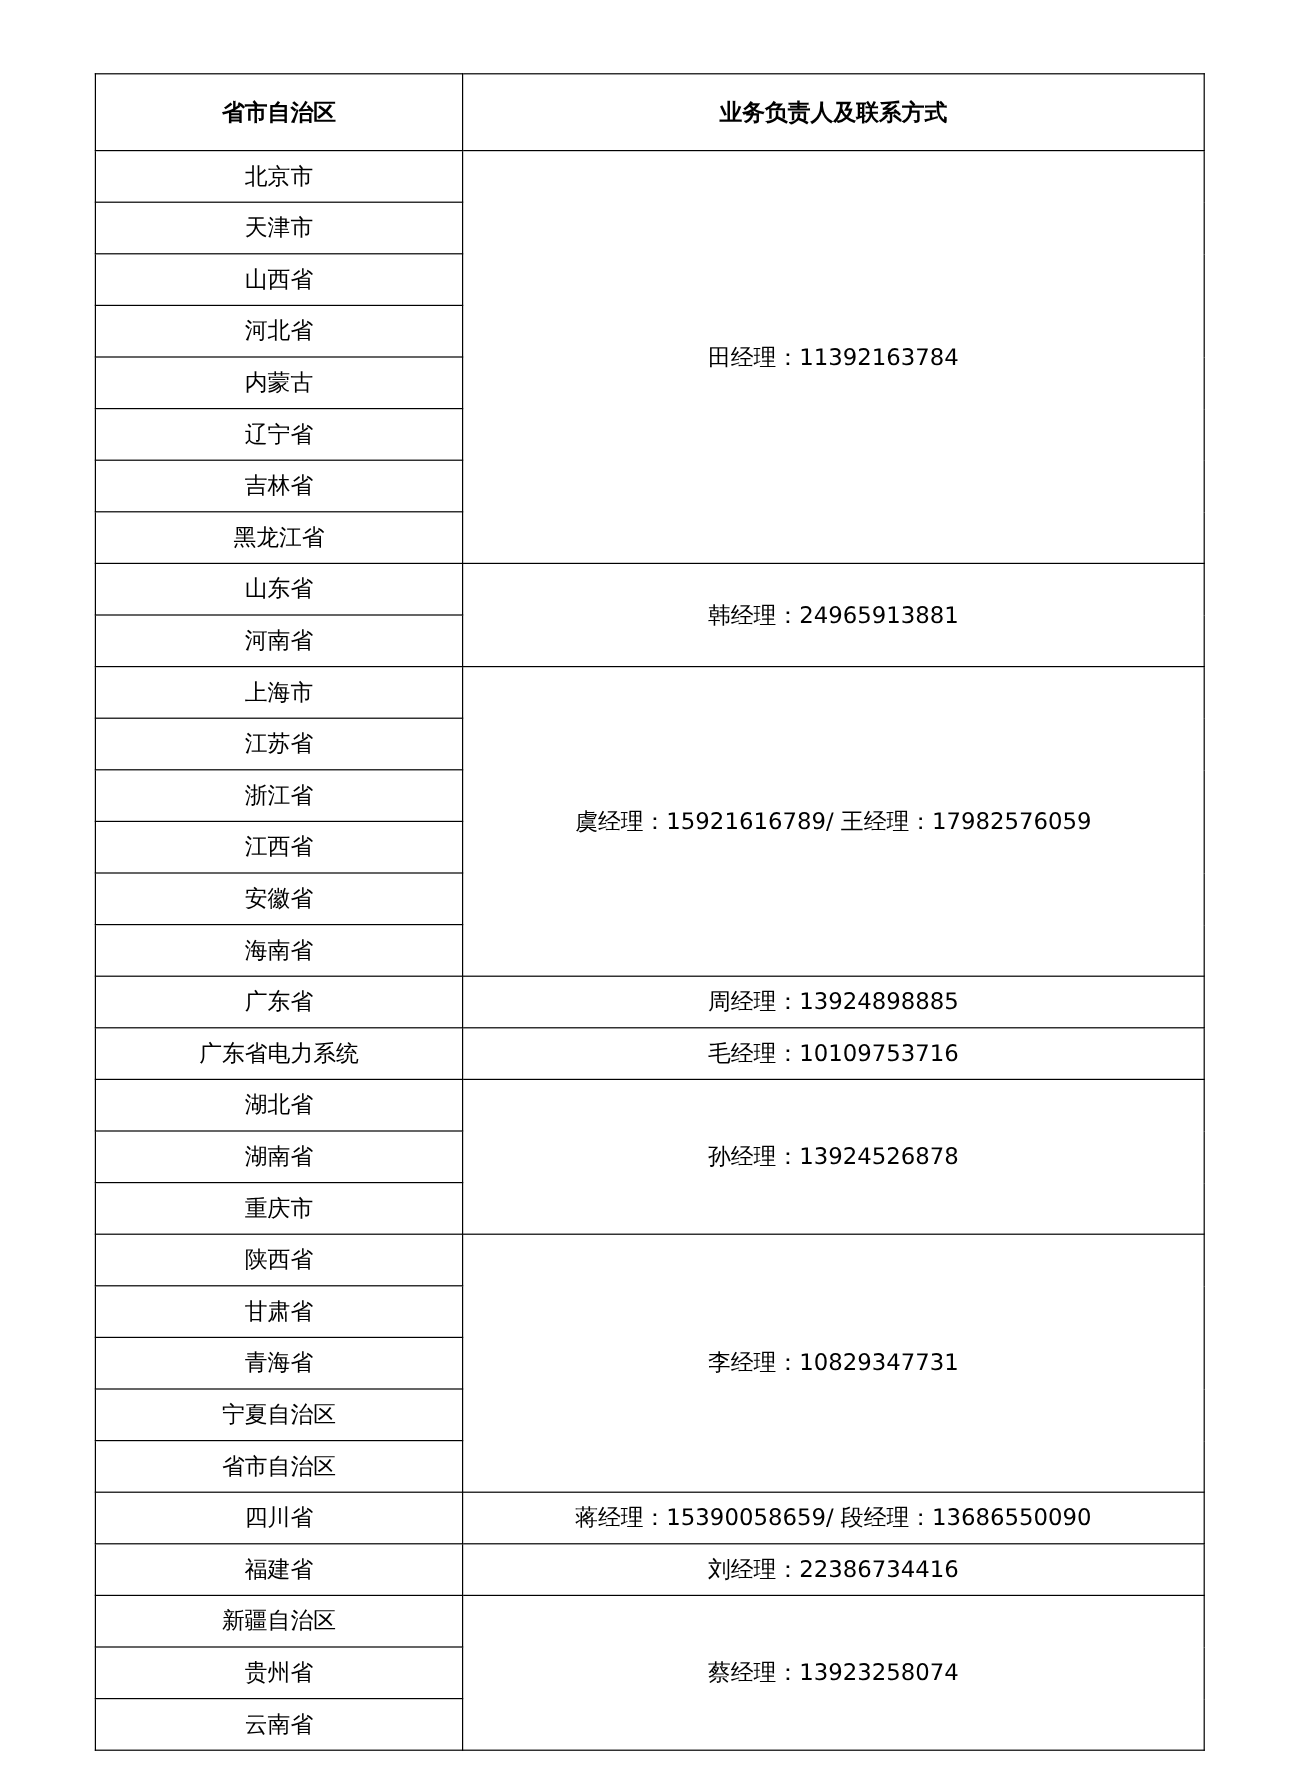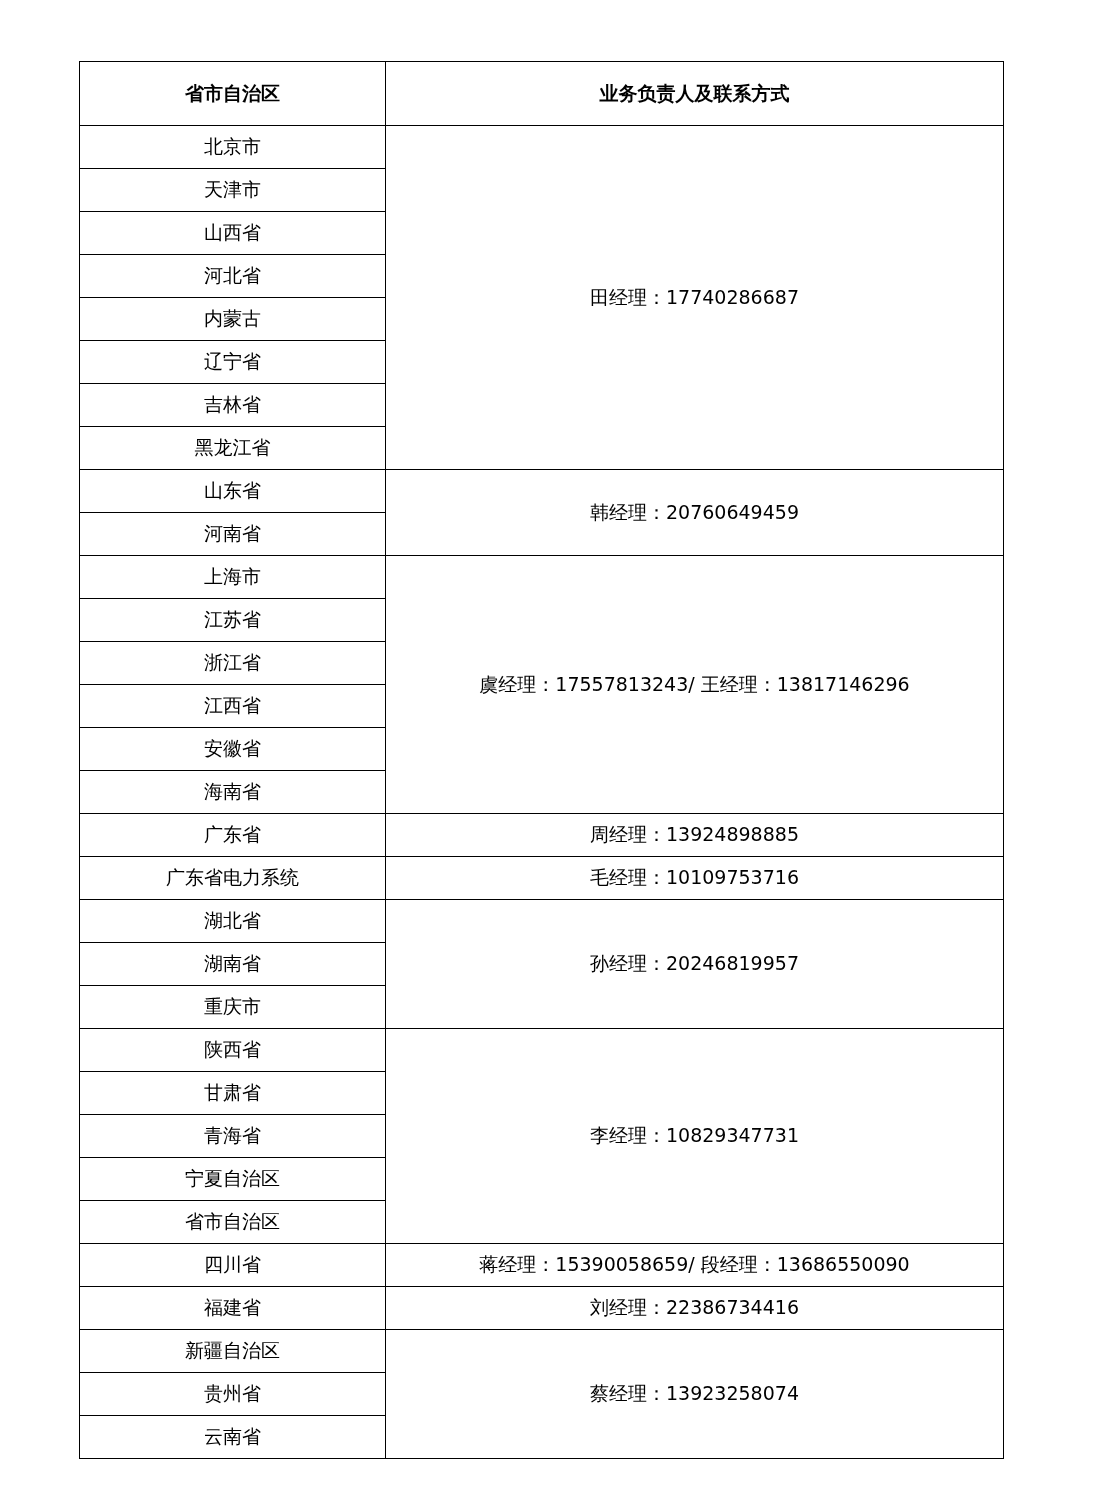--- a/index.html
+++ b/index.html
@@ -27,21 +27,21 @@
     </colgroup>
   <thead>
     <tr>
       <th>省市自治区</th>
       <th>业务负责人及联系方式</th>
     </tr>
   </thead>
   <tbody id="tbody">
       <tr>
         <td class="prov">北京市</td>
-        <td rowspan="8">田经理：17740286687</td>
+        <td rowspan="8">田经理：11392163784</td>
       </tr>
       <tr>
         <td class="prov">天津市</td>
       </tr>
       <tr>
         <td class="prov">山西省</td>
       </tr>
       <tr>
         <td class="prov">河北省</td>
       </tr>
@@ -52,28 +52,28 @@
         <td class="prov">辽宁省</td>
       </tr>
       <tr>
         <td class="prov">吉林省</td>
       </tr>
       <tr>
         <td class="prov">黑龙江省</td>
       </tr>
       <tr>
         <td class="prov">山东省</td>
-        <td rowspan="2">韩经理：20760649459</td>
+        <td rowspan="2">韩经理：24965913881</td>
       </tr>
       <tr>
         <td class="prov">河南省</td>
       </tr>
       <tr>
         <td class="prov">上海市</td>
-        <td rowspan="6">虞经理：17557813243/ 王经理：13817146296</td>
+        <td rowspan="6">虞经理：15921616789/ 王经理：17982576059</td>
       </tr>
       <tr>
         <td class="prov">江苏省</td>
       </tr>
       <tr>
         <td class="prov">浙江省</td>
       </tr>
       <tr>
         <td class="prov">江西省</td>
       </tr>
@@ -86,21 +86,21 @@
       <tr>
         <td class="prov">广东省</td>
         <td rowspan="1">周经理：13924898885</td>
       </tr>
       <tr>
         <td class="prov">广东省电力系统</td>
         <td rowspan="1">毛经理：10109753716</td>
       </tr>
       <tr>
         <td class="prov">湖北省</td>
-        <td rowspan="3">孙经理：20246819957</td>
+        <td rowspan="3">孙经理：13924526878</td>
       </tr>
       <tr>
         <td class="prov">湖南省</td>
       </tr>
       <tr>
         <td class="prov">重庆市</td>
       </tr>
       <tr>
         <td class="prov">陕西省</td>
         <td rowspan="5">李经理：10829347731</td>

